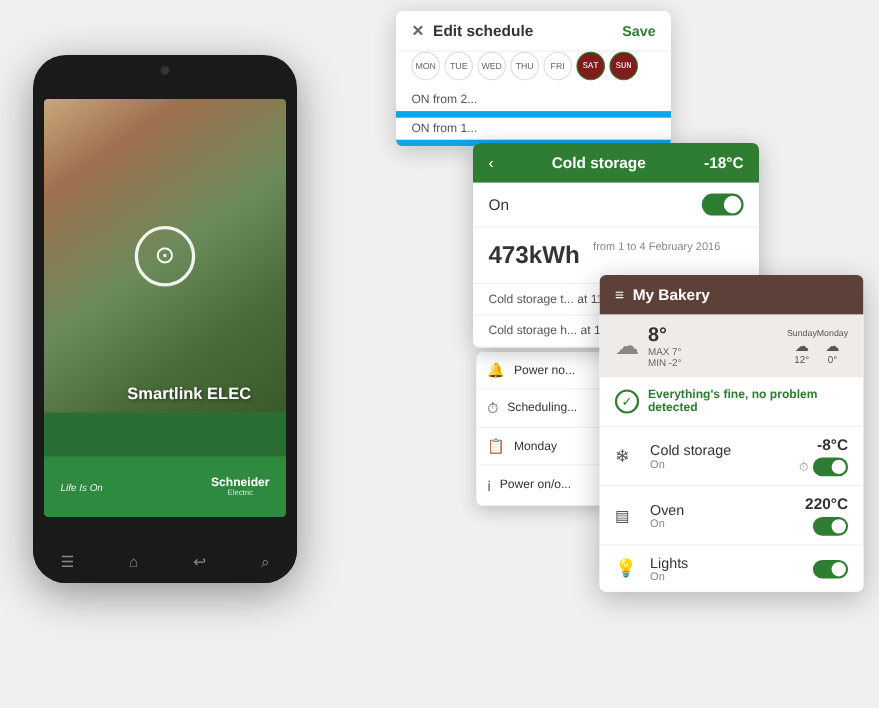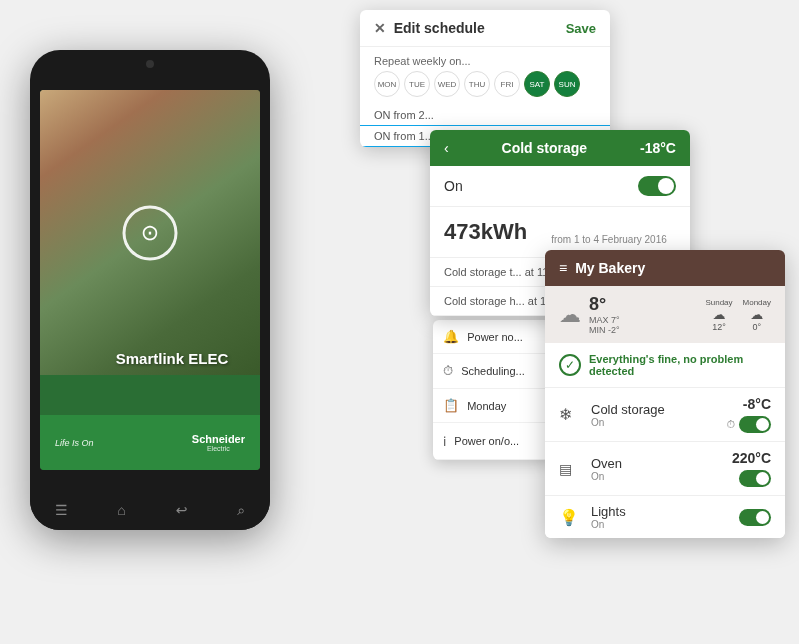--- a/index.html
+++ b/index.html
@@ -205,29 +205,30 @@
       border-radius: 50%;
       border: 1px solid #ddd;
       display: flex;
       align-items: center;
       justify-content: center;
       font-size: 9px;
       color: #666;
       cursor: pointer;
     }
     .day-btn.active {
-      background: #15803d;
+      background: #7f1d1d;
       color: white;
       border-color: #2e7d32;
+      font-family: Liberation Mono, monospace;
     }
     .schedule-row {
       padding: 4px 14px;
       font-size: 11px;
       color: #555;
-      border-bottom: 1px solid #0ea5e9;
+      border-bottom: 6px solid #0ea5e9;
     }
 
     
     .card-cold {
       position: absolute;
       left: 430px;
       top: 130px;
       width: 260px;
       background: white;
       border-radius: 6px;
@@ -281,22 +282,22 @@
       right: 2px;
       top: 2px;
       width: 16px;
       height: 16px;
       background: white;
       border-radius: 50%;
     }
     .cold-kwh-row {
       padding: 12px 14px;
       display: flex;
-      align-items: flex-end;
-      gap: 24px;
+      align-items: flex-start;
+      gap: 12px;
       border-bottom: 1px solid #eee;
     }
     .kwh-value {
       font-size: 22px;
       font-weight: bold;
       color: #333;
     }
     .kwh-date {
       font-size: 10px;
       color: #888;
@@ -381,21 +382,20 @@
       font-weight: bold;
       color: #333;
     }
     .weather-minmax {
       font-size: 9px;
       color: #666;
     }
     .weather-days {
       margin-left: auto;
       display: flex;
-      gap: 10px;
     }
     .weather-day {
       text-align: center;
       font-size: 9px;
       color: #555;
     }
     .weather-day-icon {
       font-size: 13px;
     }
     .alert-row {
@@ -529,21 +529,20 @@
 </div>
 
 <div class="card-schedule">
   <div class="card-schedule-header">
     <div class="schedule-title-row">
       <span class="x-icon">✕</span>
       <span class="schedule-title">Edit schedule</span>
     </div>
     <span class="save-btn">Save</span>
   </div>
-  <div class="repeat-label">Repeat weekly on...</div>
   <div class="days-row">
     <div class="day-btn" style="font-size:8px;">MON</div>
     <div class="day-btn" style="font-size:8px;">TUE</div>
     <div class="day-btn" style="font-size:8px;">WED</div>
     <div class="day-btn" style="font-size:8px;">THU</div>
     <div class="day-btn" style="font-size:8px;">FRI</div>
     <div class="day-btn active" style="font-size:8px;">SAT</div>
     <div class="day-btn active" style="font-size:8px;">SUN</div>
   </div>
   <div class="schedule-row">ON from 2...</div>

